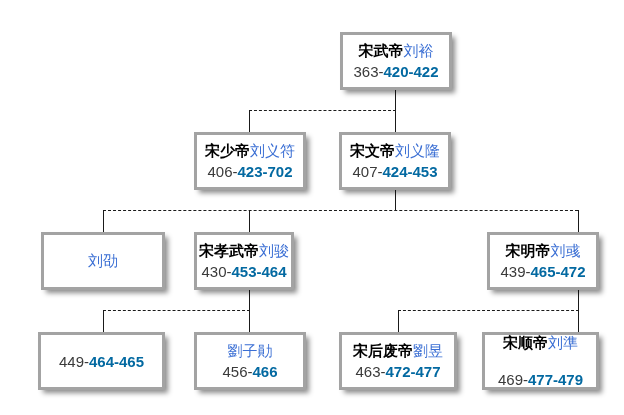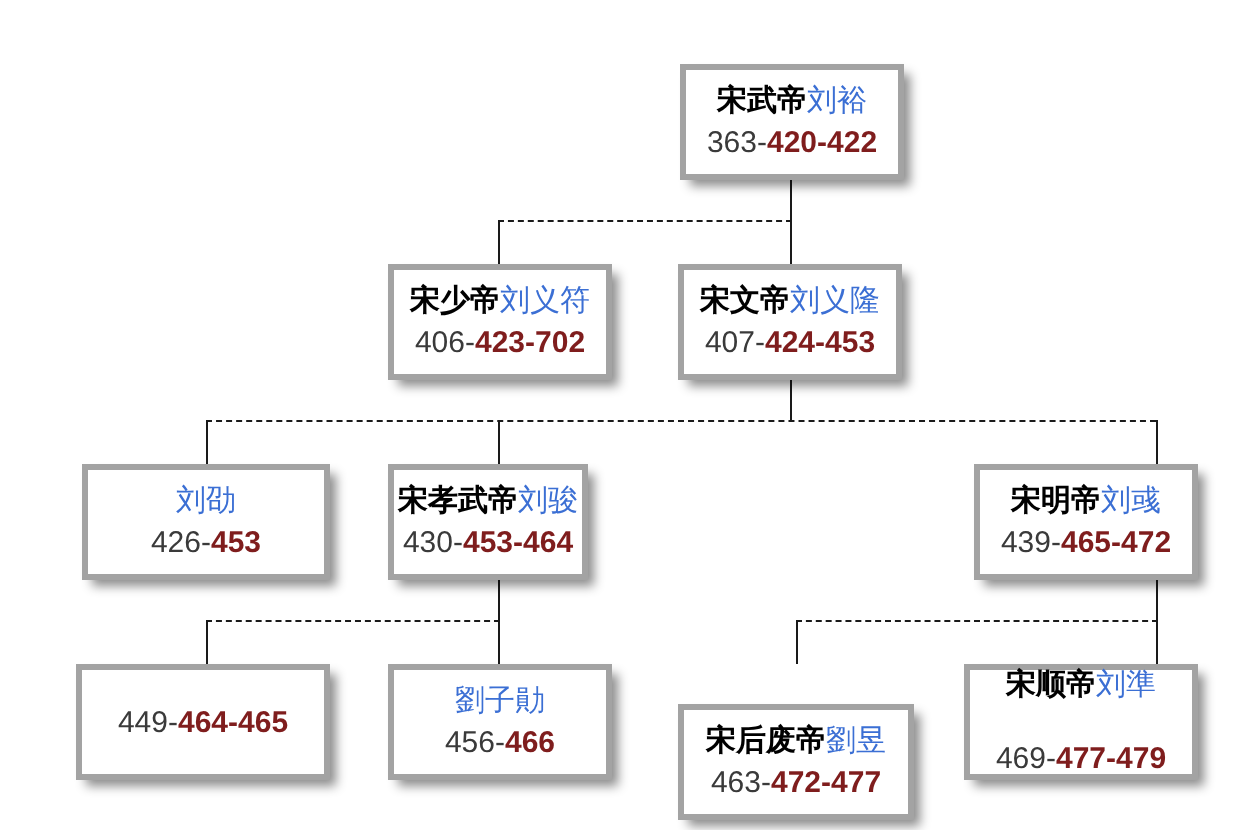--- a/index.html
+++ b/index.html
@@ -51,21 +51,21 @@
     line-height: 19px;
     white-space: nowrap;
     color: #333333;
   }
   .node .years .born {
     font-weight: normal;
     color: #3a3a3a;
   }
   .node .years .reign {
     font-weight: bold;
-    color: #7f1d1d;
+    color: #0369a1;
   }
 
   
   .conn {
     position: absolute;
     z-index: 1;
   }
   .conn.v {
     width: 0;
     border-left: 1.6px solid #1a1a1a;
@@ -125,23 +125,20 @@
     </div>
     <div class="years">
       <span class="born">407-</span><span class="reign">424-453</span>
     </div>
   </div>
 
   <div class="node" style="left:41px; top:232px; width:124px; height:58px;">
     <div class="name">
       <span class="surname"></span><span class="given">刘劭</span>
     </div>
-    <div class="years">
-      <span class="born">426-</span><span class="reign">453</span>
-    </div>
   </div>
 
   <div class="node" style="left:194px; top:232px; width:100px; height:58px;">
     <div class="name">
       <span class="surname">宋孝武帝</span><span class="given">刘骏</span>
     </div>
     <div class="years">
       <span class="born">430-</span><span class="reign">453-464</span>
     </div>
   </div>
@@ -163,21 +160,21 @@
 
   <div class="node" style="left:194px; top:332px; width:112px; height:58px;">
     <div class="name">
       <span class="surname"></span><span class="given">劉子勛</span>
     </div>
     <div class="years">
       <span class="born">456-</span><span class="reign">466</span>
     </div>
   </div>
 
-  <div class="node" style="left:339px; top:352px; width:118px; height:58px;">
+  <div class="node" style="left:339px; top:332px; width:118px; height:58px;">
     <div class="name">
       <span class="surname">宋后废帝</span><span class="given">劉昱</span>
     </div>
     <div class="years">
       <span class="born">463-</span><span class="reign">472-477</span>
     </div>
   </div>
 
   <div class="node" style="left:482px; top:332px; width:117px; height:58px;gap:16px;">
     <div class="name">

